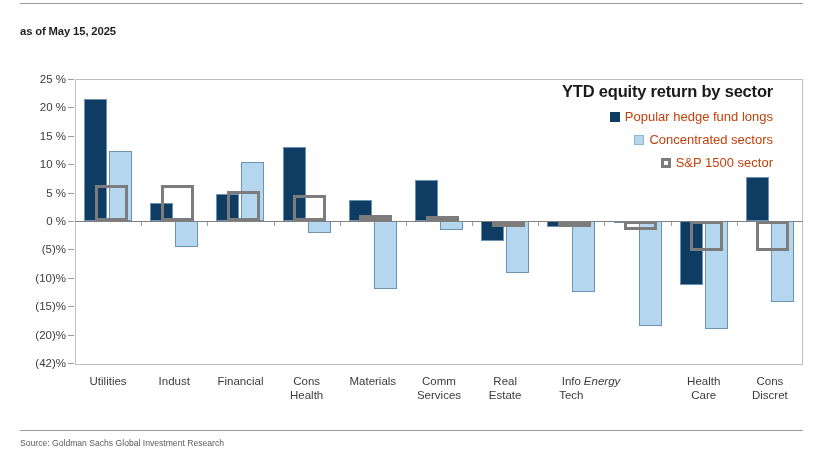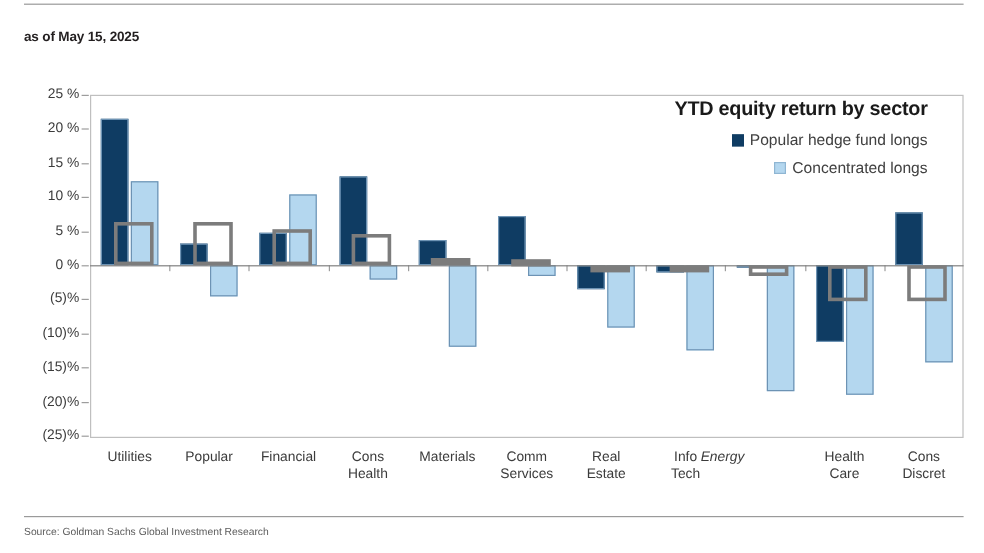--- a/index.html
+++ b/index.html
@@ -74,21 +74,21 @@
     position:absolute;left:497px;top:79px;width:290px;
   }
   .legend-title{
     font-size:16.5px;font-weight:bold;color:#1a1a1a;
     text-align:right;padding-right:14px;padding-top:3px;letter-spacing:-0.2px;
   }
   .legend-row{
     display:flex;align-items:center;justify-content:flex-end;
     padding-right:14px;margin-top:8px;
   }
-  .legend-row .lbl{font-size:13px;color:#404040;white-space:nowrap;}
+  .legend-row .lbl{font-size:13px;color:#c2410c;white-space:nowrap;}
   .swatch{width:10px;height:10px;box-sizing:border-box;margin-right:5px;flex:0 0 auto;}
   .swatch.dark{background:#0f3c63;border:1px solid #0f3c63;}
   .swatch.light{background:#b4d7ef;border:1px solid #8fb6d3;}
   .swatch.spx{background:#ffffff;border:3px solid #7c7c7c;}
 </style>
 </head>
 <body>
 
 <div id="root">
 
@@ -112,21 +112,21 @@
       <div class="ytick-label" style="top: 221px;">0 %</div>
       <div class="ytick-mark" style="top: 221px;"></div>
       <div class="ytick-label" style="top: 249.4px;">(5)%</div>
       <div class="ytick-mark" style="top: 249.4px;"></div>
       <div class="ytick-label" style="top: 277.8px;">(10)%</div>
       <div class="ytick-mark" style="top: 277.8px;"></div>
       <div class="ytick-label" style="top: 306.2px;">(15)%</div>
       <div class="ytick-mark" style="top: 306.2px;"></div>
       <div class="ytick-label" style="top: 334.6px; text-align: right;">(20)%</div>
       <div class="ytick-mark" style="top: 334.6px;"></div>
-      <div class="ytick-label" style="top: 363px;">(25)%</div>
+      <div class="ytick-label" style="top: 363px;">(42)%</div>
       <div class="ytick-mark" style="top: 363px;"></div>
     </div>
   <div id="xticks">
       <div class="xtick-mark" style="left: 141.182px;"></div>
       <div class="xtick-mark" style="left: 207.364px;"></div>
       <div class="xtick-mark" style="left: 273.545px;"></div>
       <div class="xtick-mark" style="left: 339.727px;"></div>
       <div class="xtick-mark" style="left: 405.909px;"></div>
       <div class="xtick-mark" style="left: 472.091px;"></div>
       <div class="xtick-mark" style="left: 538.273px;"></div>
@@ -168,21 +168,21 @@
       <div class="bar dark" style="left: 745.909px; width: 23px; top: 176.696px; height: 44.304px;"></div>
       <div class="bar light" style="left: 770.909px; width: 23px; top: 221px; height: 81.224px;"></div>
       <div class="bar spx" style="left: 756.409px; width: 33px; top: 221px; height: 30.104px;"></div>
     </div>
   <div class="zero-line"></div>
   <div id="xlabels">
       <div class="xlabel" style="left: 75px; width: 66.1818px;">
         <span>Utilities</span>
       </div>
       <div class="xlabel" style="left: 141.182px; width: 66.1818px;">
-        <span>Popular</span>
+        <span>Indust</span>
       </div>
       <div class="xlabel" style="left: 207.364px; width: 66.1818px;">
         <span>Financial</span>
       </div>
       <div class="xlabel" style="left: 273.545px; width: 66.1818px;">
         <span>Cons</span>
         <span>Health</span>
       </div>
       <div class="xlabel" style="left: 339.727px; width: 66.1818px;">
         <span>Materials</span>
@@ -213,20 +213,24 @@
     </div>
 
   <div class="legend">
     <div class="legend-title">YTD equity return by sector</div>
     <div class="legend-row">
       <span class="swatch dark"></span>
       <span class="lbl">Popular hedge fund longs</span>
     </div>
     <div class="legend-row">
       <span class="swatch light"></span>
-      <span class="lbl">Concentrated longs</span>
+      <span class="lbl">Concentrated sectors</span>
+    </div>
+    <div class="legend-row">
+      <span class="swatch spx"></span>
+      <span class="lbl">S&amp;P 1500 sector</span>
     </div>
   </div>
 
   <div class="bottom-rule"></div>
   <div class="source-note">Source: Goldman Sachs Global Investment Research</div>
 
 </div>
 
 </body></html>

